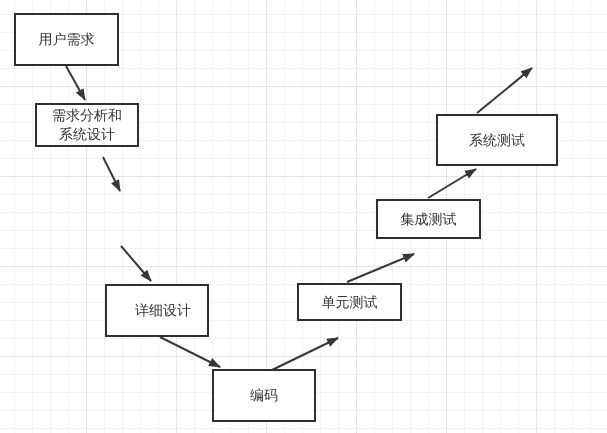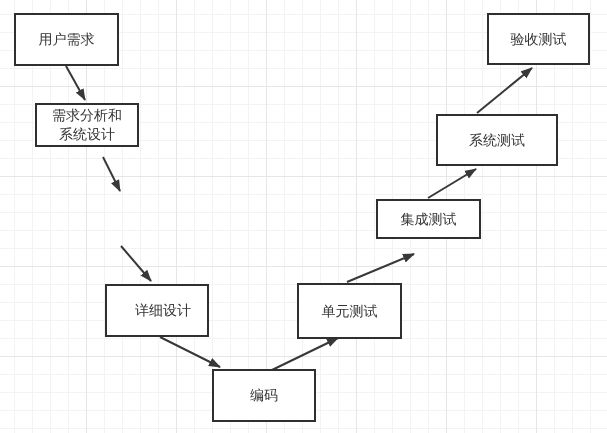--- a/index.html
+++ b/index.html
@@ -73,22 +73,21 @@
   <div class="node" style="left:14px;  top:13px;  width:105px; height:53px;">用户需求</div>
 
   <div class="node" style="left:35px;  top:103px; width:104px; height:44px;">需求分析和
 系统设计</div>
 
 
   <div class="node" style="left:105px; top:284px; width:104px; height:53px;padding-left:12px;">详细设计</div>
 
   <div class="node" style="left:212px; top:369px; width:104px; height:53px;">编码</div>
 
-  <div class="node" style="left:297px; top:283px; width:105px; height:56px;">单元测试</div>
+  <div class="node" style="left:297px; top:283px; width:105px; height:38px;">单元测试</div>
 
   <div class="node" style="left:376px; top:199px; width:105px; height:40px;">集成测试</div>
 
   <div class="node" style="left:436px; top:114px; width:122px; height:52px;">系统测试</div>
 
-  <div class="node" style="left:487px; top:13px;  width:103px; height:52px;">验收测试</div>
 
 
 </div>
 
 </body></html>

